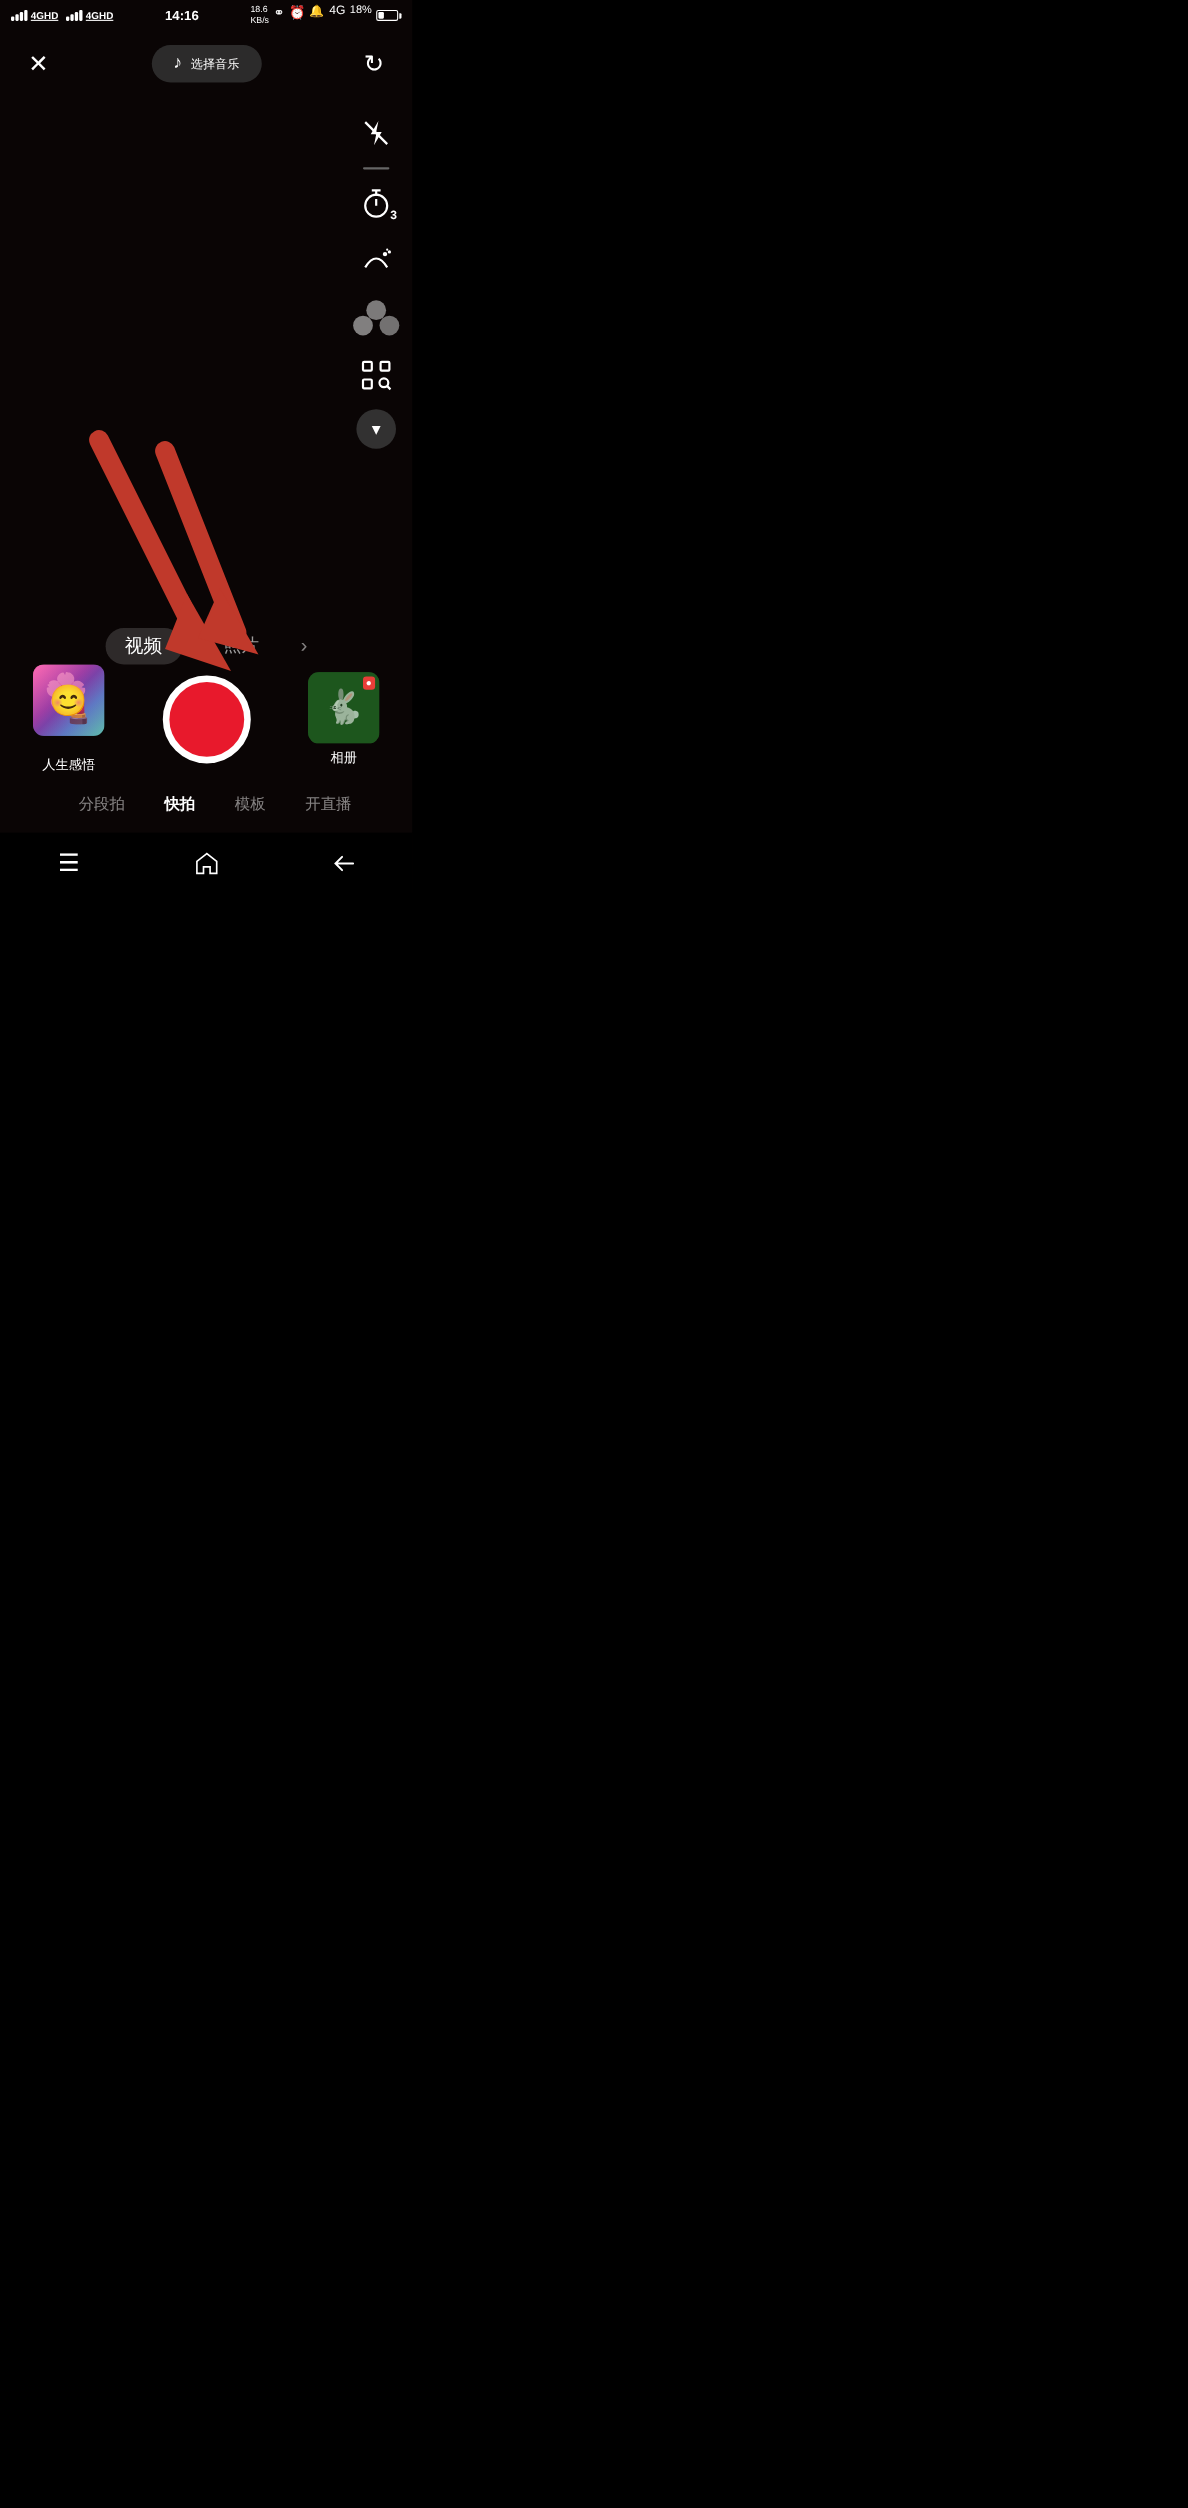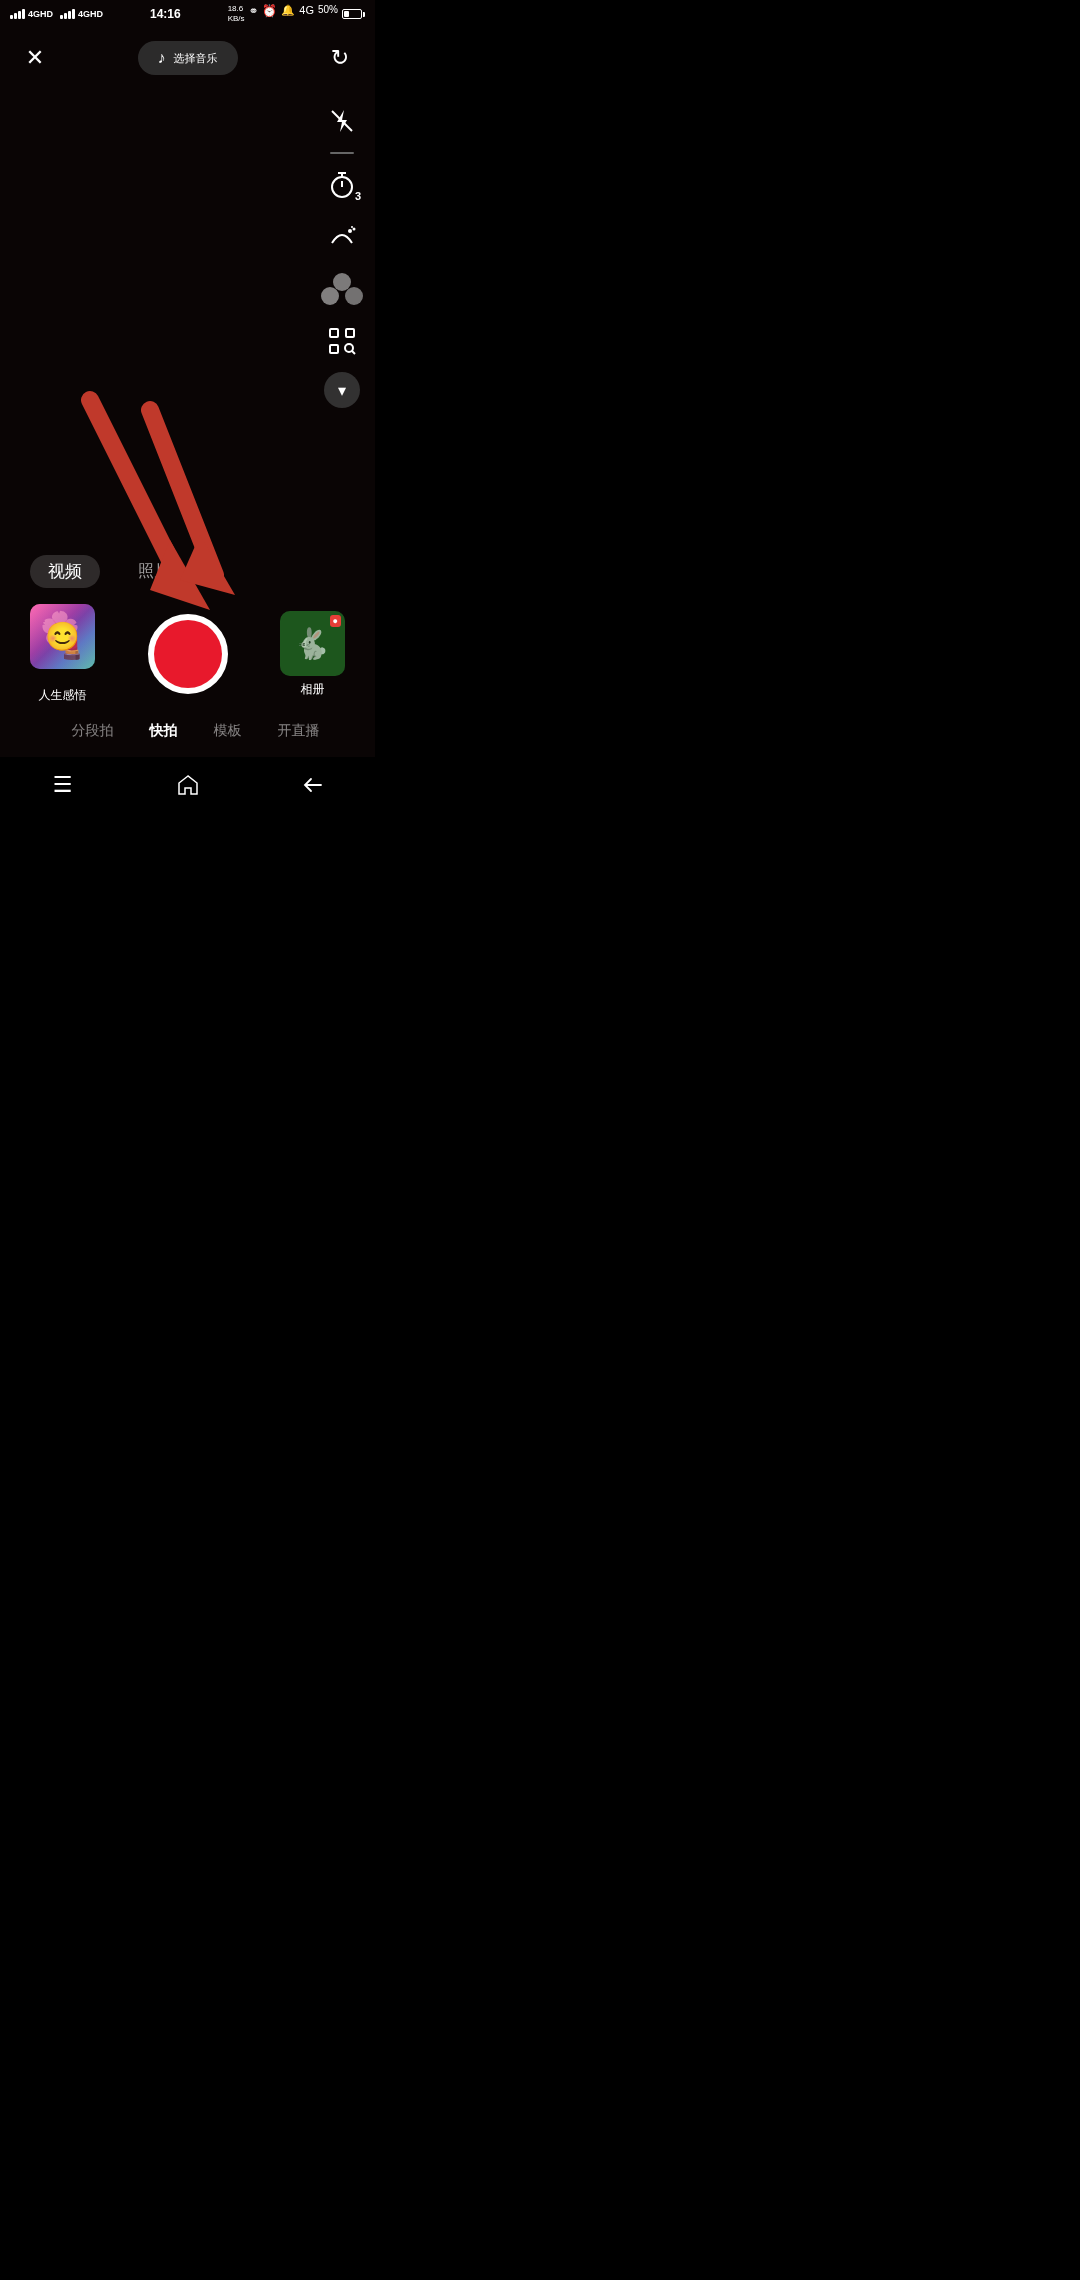--- a/index.html
+++ b/index.html
@@ -25,20 +25,21 @@
       padding: 0 10px;
       z-index: 100;
     }
     .status-left {
       display: flex;
       align-items: center;
       gap: 3px;
       font-size: 10px;
       color: #fff;
       font-weight: 600;
+      text-decoration: underline;
     }
     .status-center {
       font-size: 12px;
       color: #fff;
       font-weight: 700;
     }
     .status-right {
       display: flex;
       gap: 4px;
       font-size: 10px;
@@ -244,23 +245,23 @@
     .bottom-section {
       position: absolute;
       bottom: 60px;
       left: 0; right: 0;
       z-index: 10;
     }
 
     
     .mode-tabs {
       display: flex;
+      justify-content: center;
       align-items: center;
       gap: 30px;
-      margin-bottom: 16px;
       padding: 0 30px;
     }
 
     .mode-tab {
       font-size: 16px;
       color: rgba(255,255,255,0.6);
       cursor: pointer;
       padding: 4px 8px;
     }
     .mode-tab.active {
@@ -444,21 +445,21 @@
   <div class="status-center">14:16</div>
   <div class="status-right">
     <span style="font-size:8px; line-height:1.2;">18.6<br>KB/s</span>
 
     <span style="font-size:12px;">⚭</span>
 
     <span style="font-size:12px;">⏰</span>
 
     <span style="font-size:11px;">🔔</span>
     <span style="font-size:11px;">4G</span>
-    <span style="font-size:10px;">50%</span>
+    <span style="font-size:10px;">18%</span>
     <div class="battery">
       <div class="battery-body">
         <div class="battery-fill"></div>
       </div>
       <div class="battery-tip"></div>
     </div>
   </div>
 </div>
 
 <div class="top-bar">

